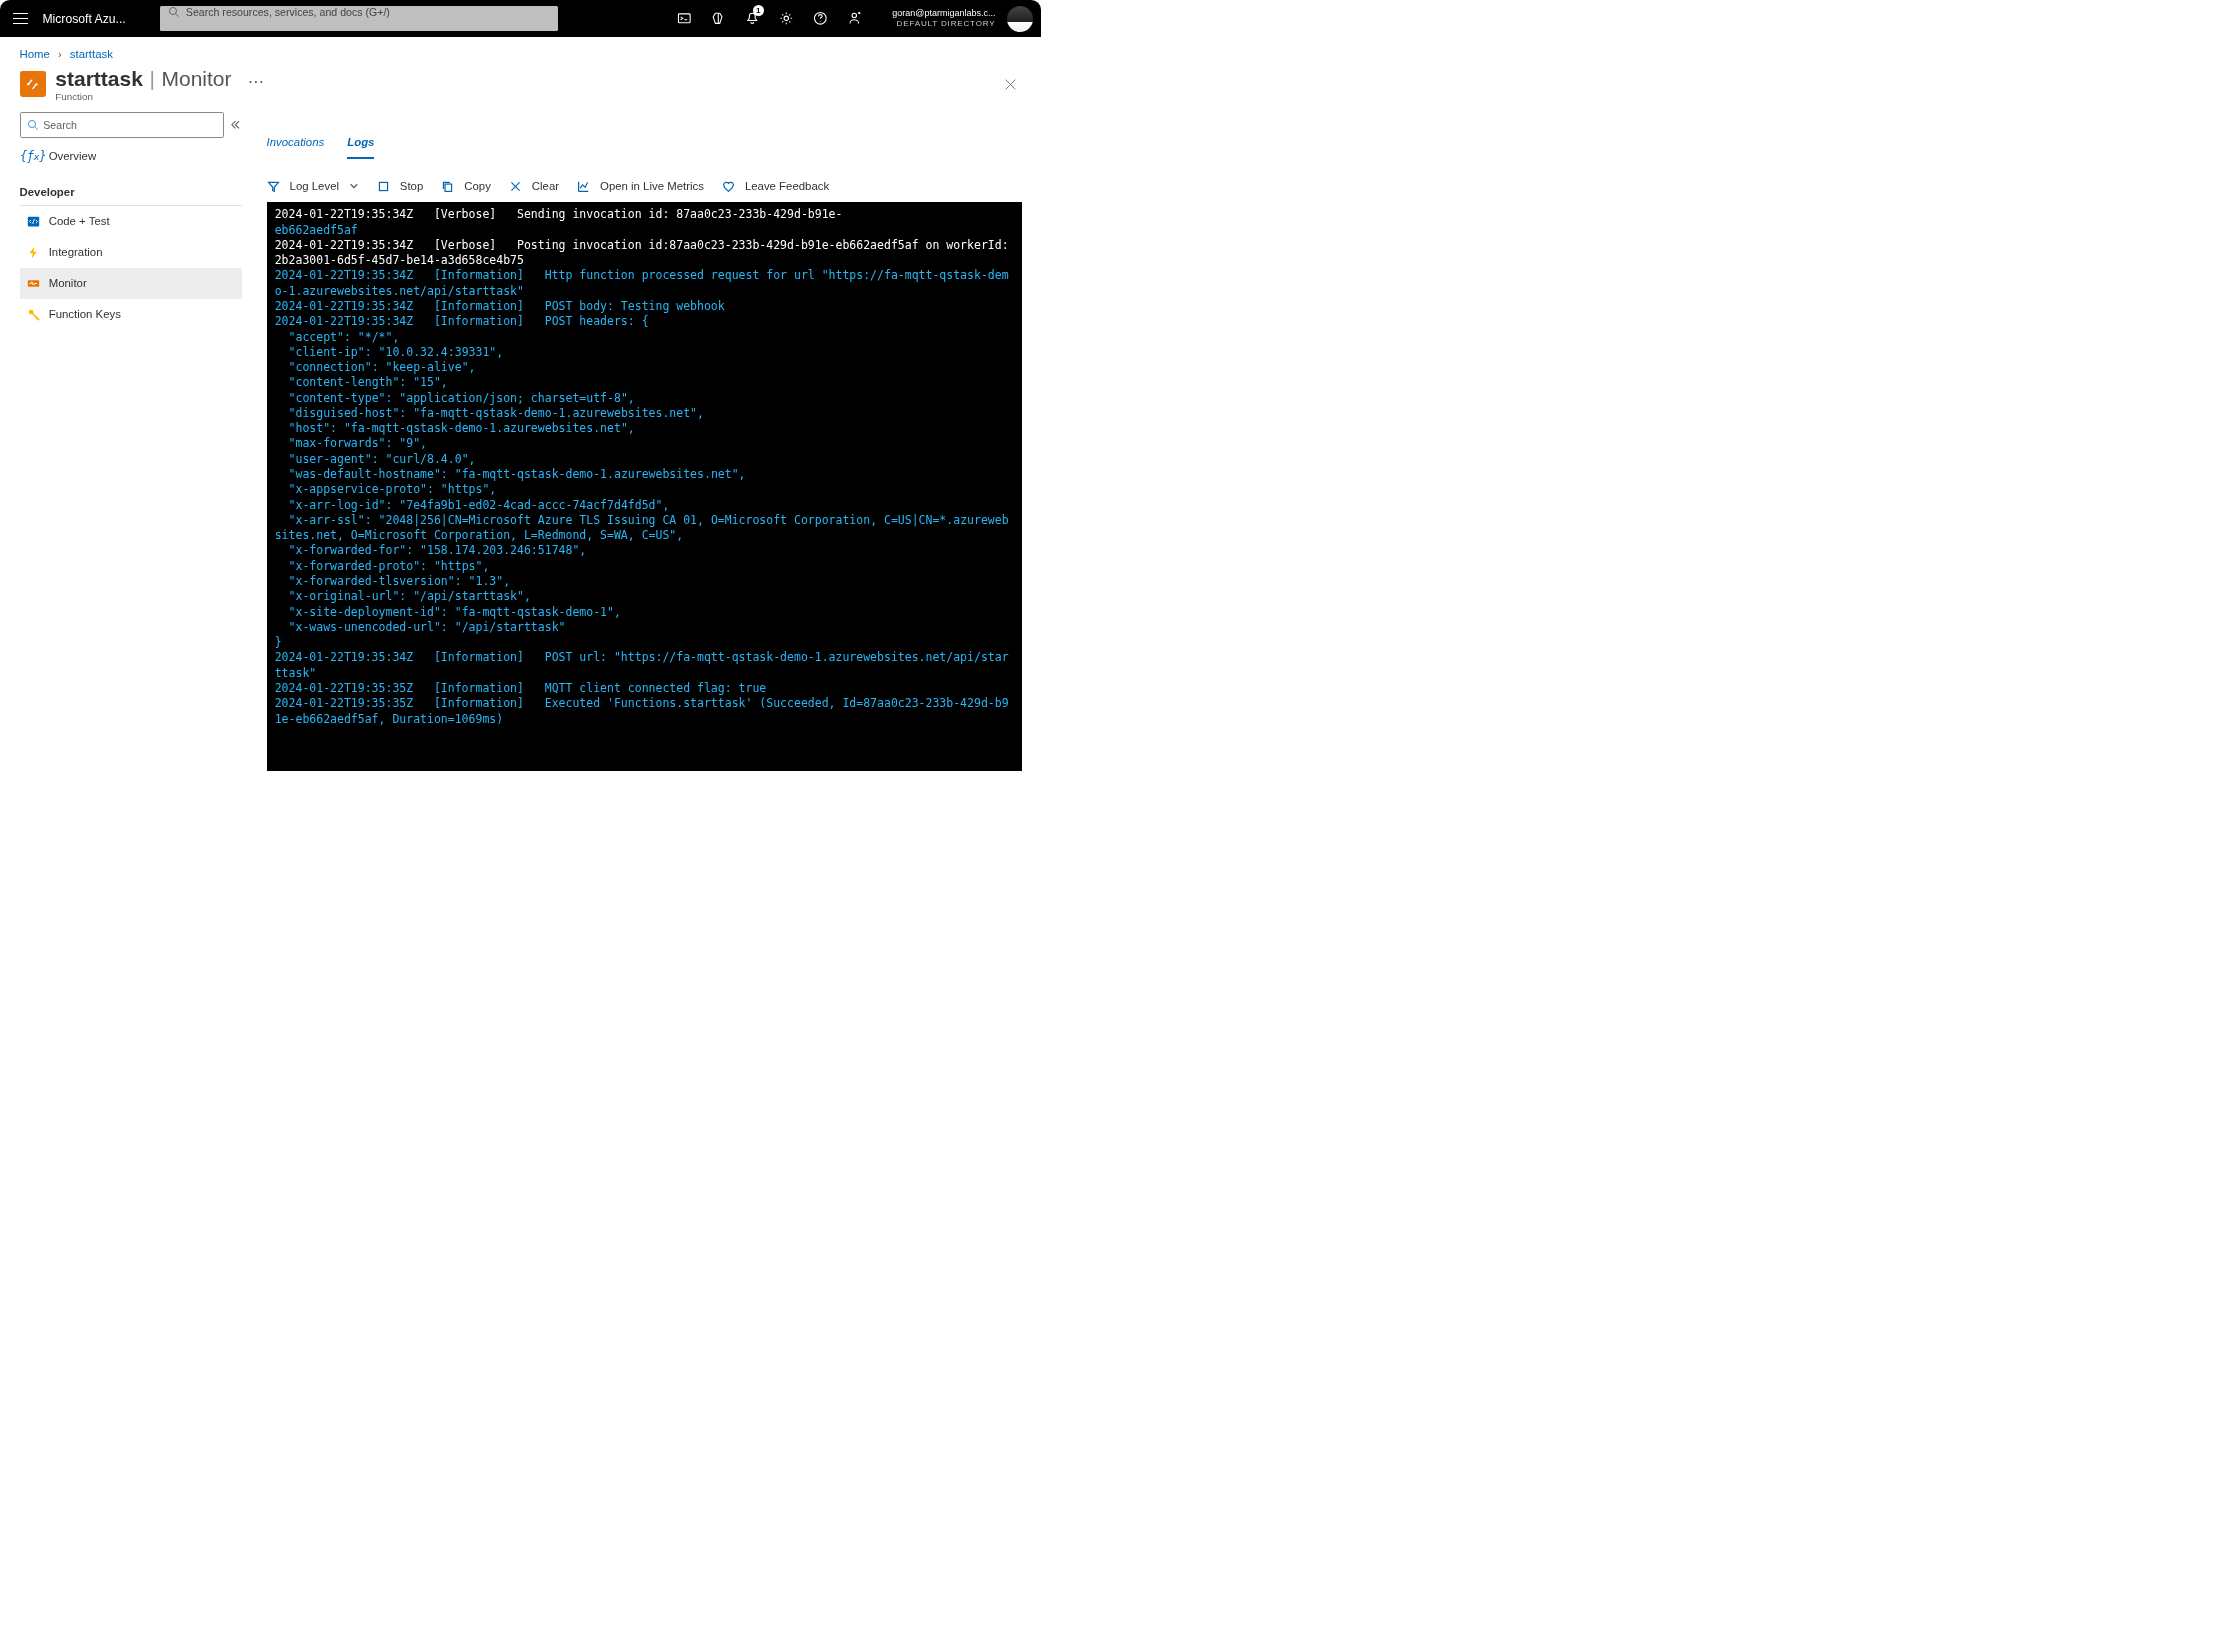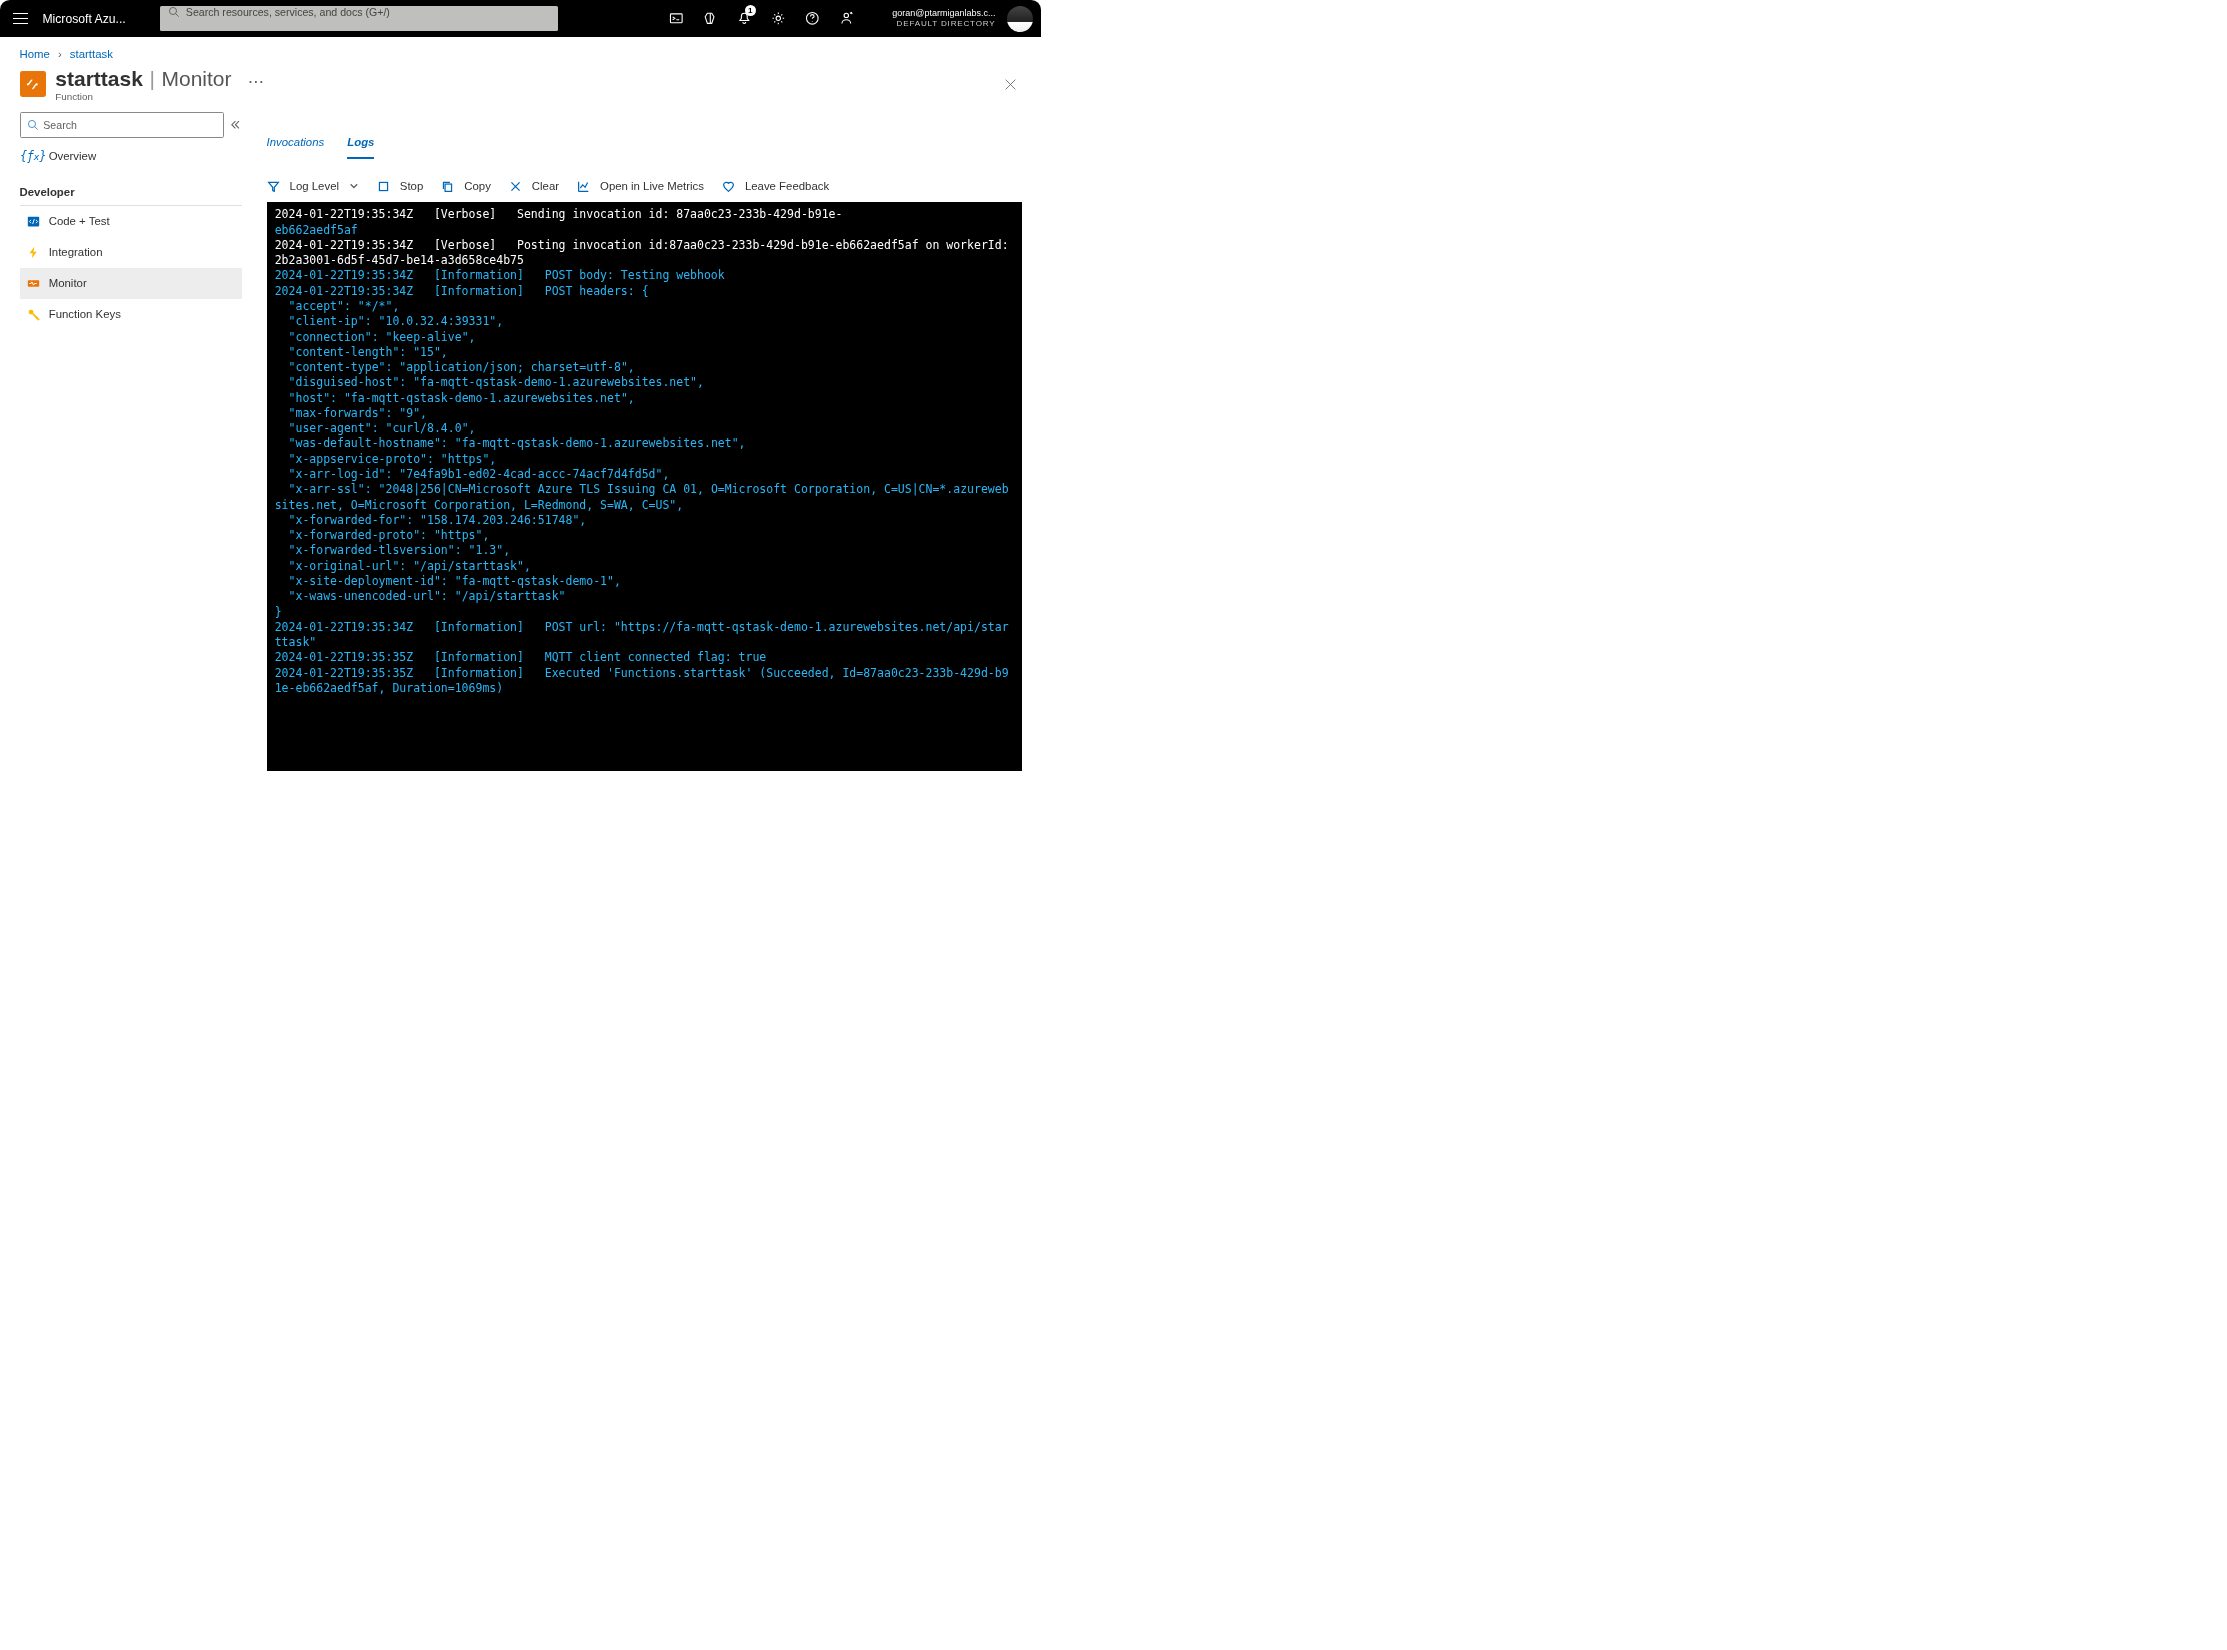--- a/index.html
+++ b/index.html
@@ -46,21 +46,21 @@
   .searchbox svg { width:11.4px; height:11.4px; }
   .topbar-spacer { flex:1; }
   .topicons { display:flex; align-items:center; gap: 0px; }
   .topicon { width:34px; height:37px; display:flex; align-items:center; justify-content:center; cursor:pointer; position:relative;}
   .topicon svg { width:14.6px; height:14.6px; stroke:#fff; fill:none; stroke-width:1.5; }
   .badge {
     position:absolute; top:4.9px; right:4.9px; background:#fff; color:#000;
     border-radius:50%; width:11.4px; height:11.4px; font-size:8.1px; font-weight:700;
     display:flex; align-items:center; justify-content:center;
   }
-  .account { display:flex; flex-direction:column; align-items:flex-end; font-size:9px; line-height:1.2; margin-left:23px; margin-right:4.9px;}
+  .account { display:flex; flex-direction:column; align-items:flex-end; font-size:9px; line-height:1.2; margin-left:15px; margin-right:4.9px;}
   .account .dir { font-size:8.1px; letter-spacing:0.8px; color:#ccc; }
   .avatar { width:26px; height:26px; border-radius:50%; background: linear-gradient(180deg,#444 0%, #222 60%, #fff 60%, #eee 100%); }
 
   
   .breadcrumb { padding: 11.4px 19.5px 3.3px 19.5px; font-size:11.4px; }
   .breadcrumb a { color:#0067B8; text-decoration:none; cursor:pointer;}
   .breadcrumb .sep { color:#605e5c; margin: 0 4.9px; }
 
   
   .page-header {
@@ -334,20 +334,21 @@
           <svg viewBox="0 0 16 16">
               <path d="M8 14S2 9 2 5.5A3.5 3.5 0 018 4a3.5 3.5 0 016 1.5C14 9 8 14 8 14z"></path>
             </svg>
           <span>Leave Feedback</span>
         </div>
       </div>
 
       <div class="console" id="console"><span class="white">2024-01-22T19:35:34Z   [Verbose]   Sending invocation id: 87aa0c23-233b-429d-b91e-
 </span><span class="cyan">eb662aedf5af
 </span><span class="white">2024-01-22T19:35:34Z   [Verbose]   Posting invocation id:87aa0c23-233b-429d-b91e-eb662aedf5af on workerId:2b2a3001-6d5f-45d7-be14-a3d658ce4b75
+</span><span class="cyan">2024-01-22T19:35:34Z   [Information]   Http function processed request for url "https://fa-mqtt-qstask-demo-1.azurewebsites.net/api/starttask"
 </span><span class="cyan">2024-01-22T19:35:34Z   [Information]   POST body: Testing webhook
 </span><span class="cyan">2024-01-22T19:35:34Z   [Information]   POST headers: {
 </span><span class="cyan">  "accept": "*/*",
 </span><span class="cyan">  "client-ip": "10.0.32.4:39331",
 </span><span class="cyan">  "connection": "keep-alive",
 </span><span class="cyan">  "content-length": "15",
 </span><span class="cyan">  "content-type": "application/json; charset=utf-8",
 </span><span class="cyan">  "disguised-host": "fa-mqtt-qstask-demo-1.azurewebsites.net",
 </span><span class="cyan">  "host": "fa-mqtt-qstask-demo-1.azurewebsites.net",
 </span><span class="cyan">  "max-forwards": "9",

